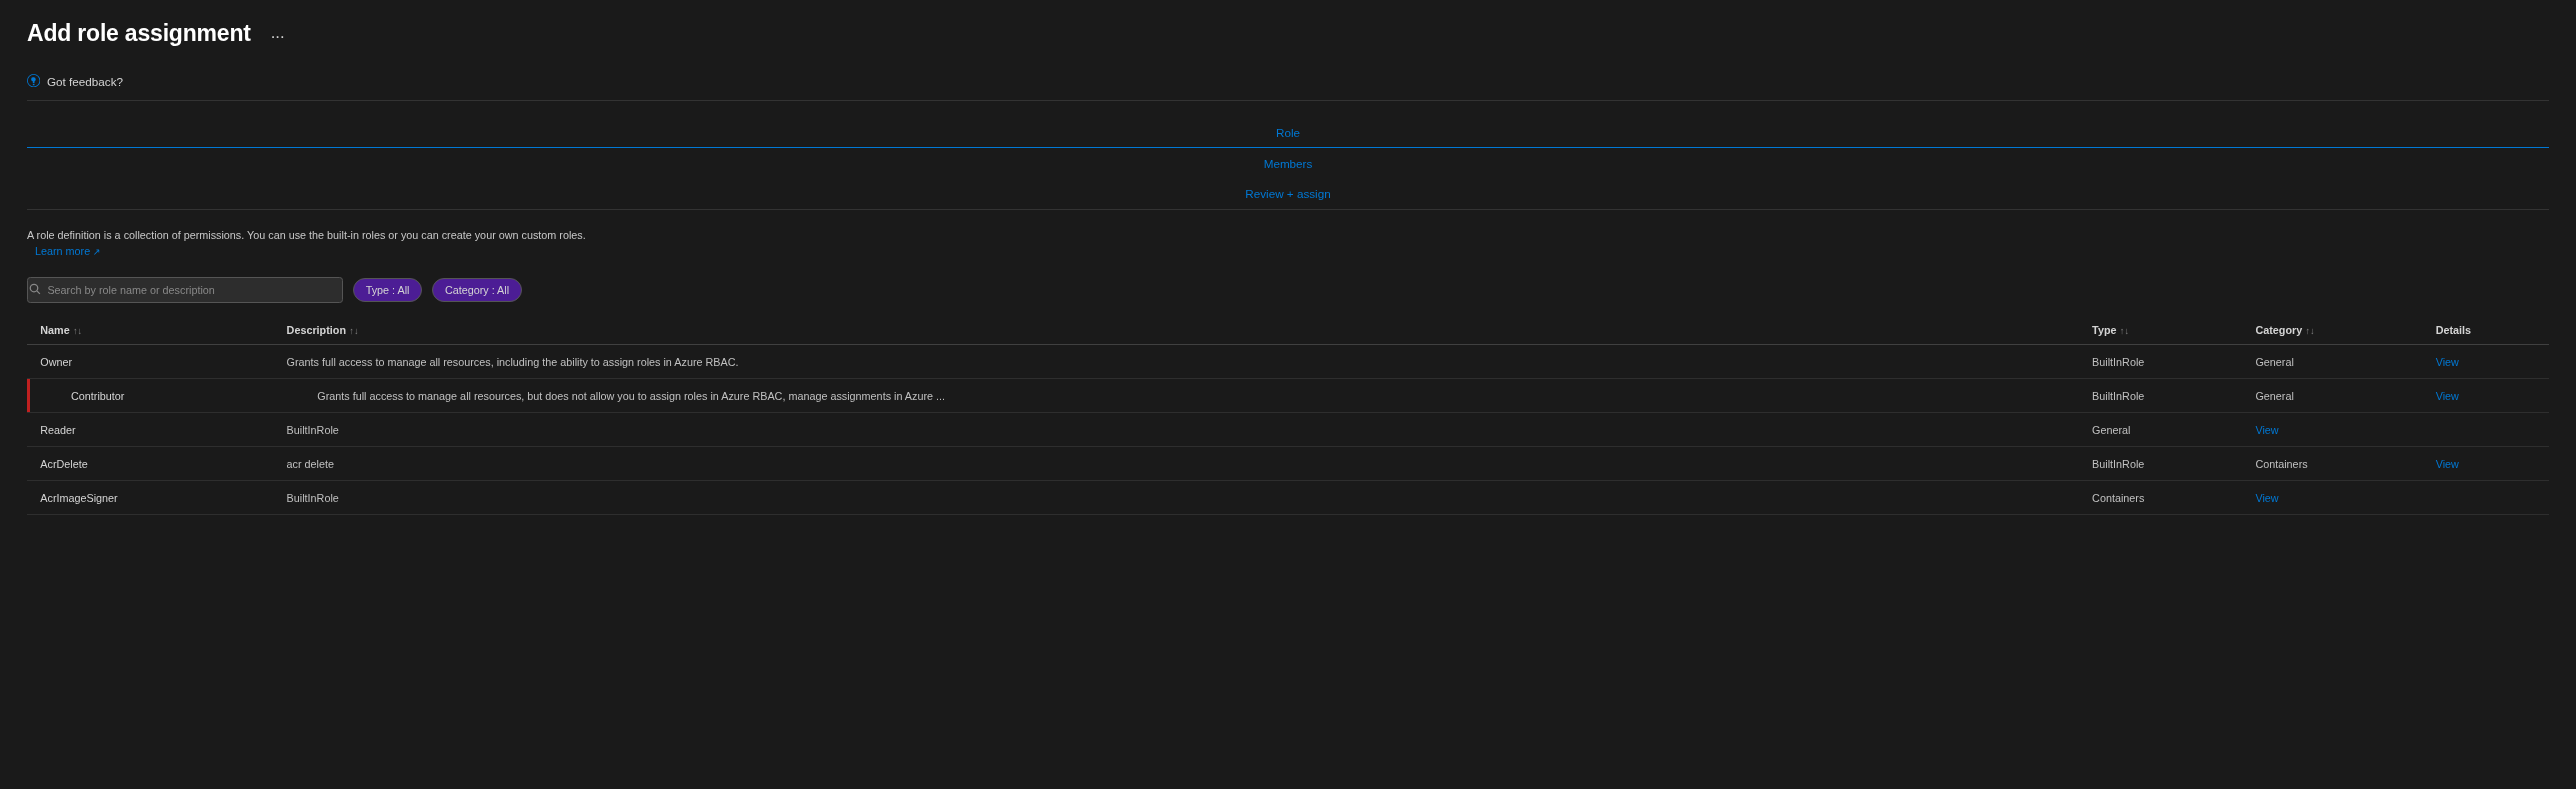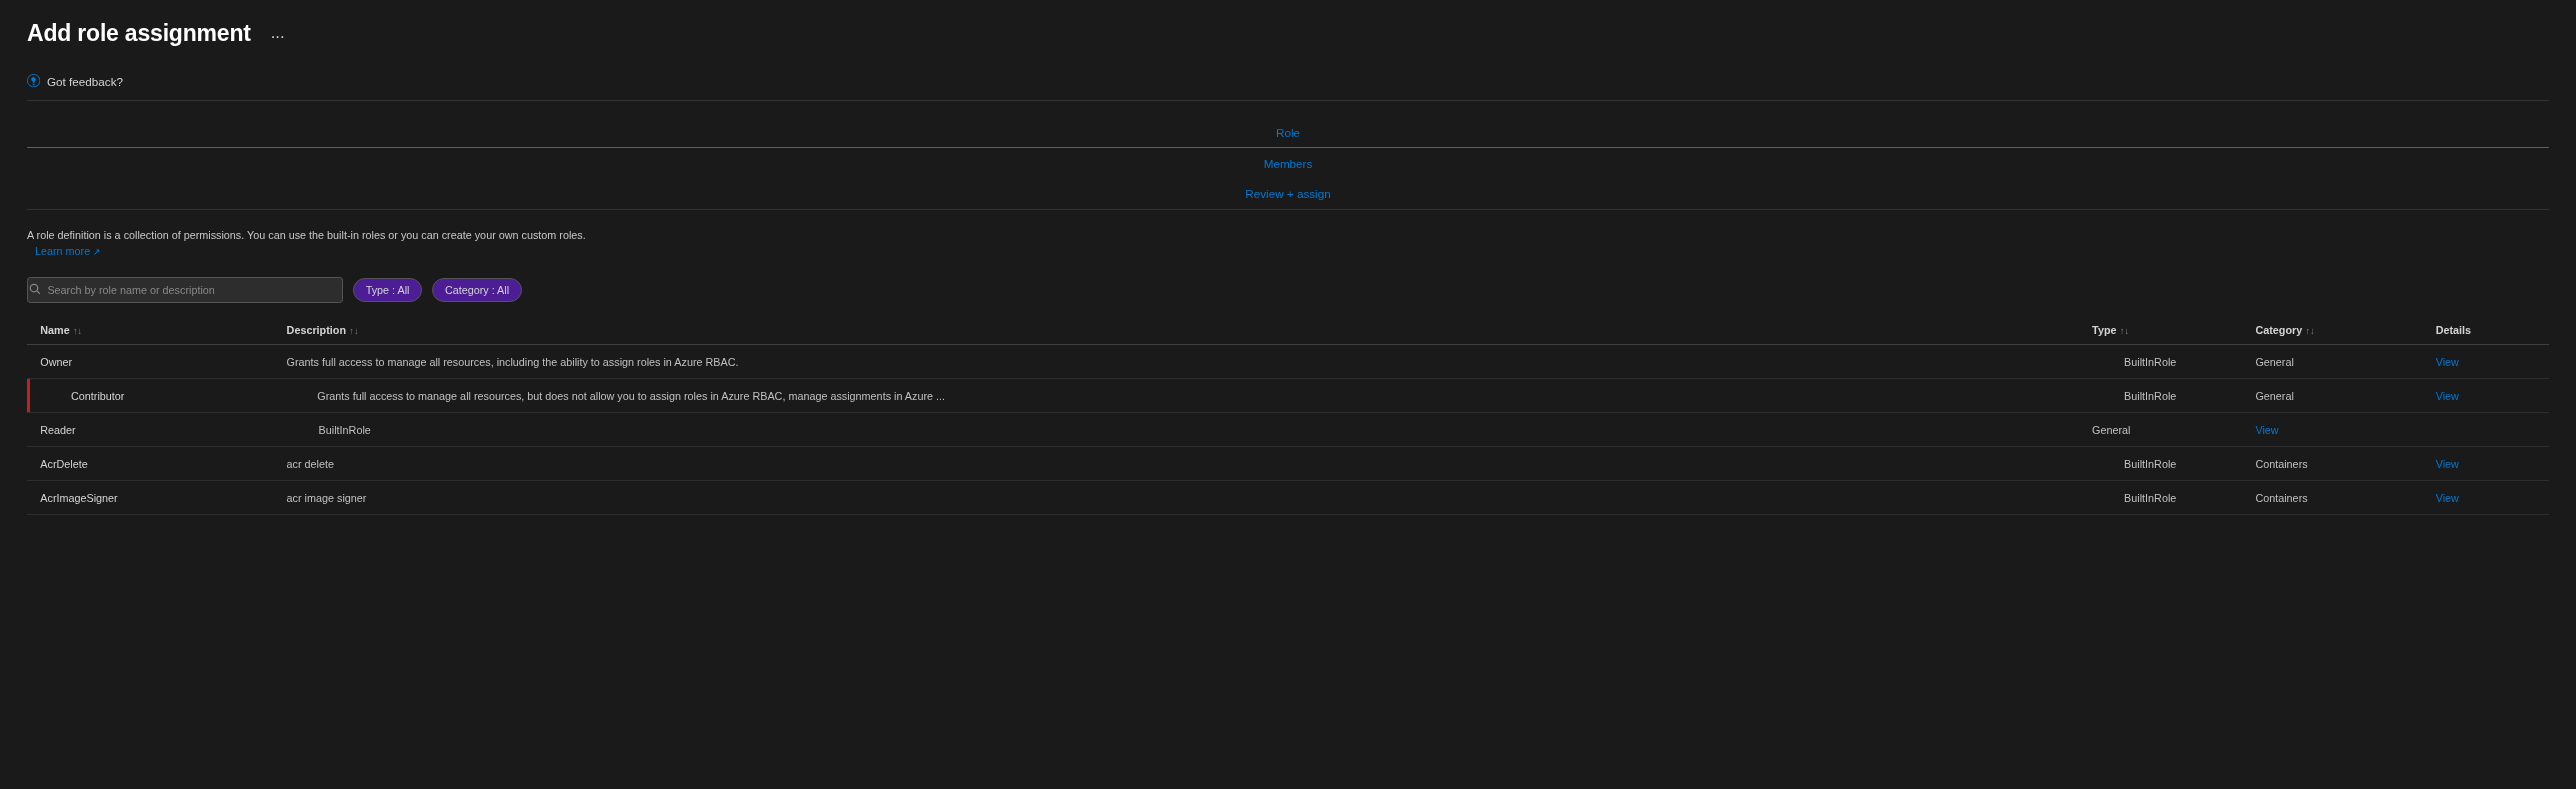--- a/index.html
+++ b/index.html
@@ -210,21 +210,20 @@
       font-size: 10.8px;
       color: #c0c0c0;
       white-space: nowrap;
       overflow: hidden;
       text-overflow: ellipsis;
     }
 
     .row-type {
       font-size: 10.8px;
       color: #c0c0c0;
-      margin-left: 32px;
     }
 
     .row-category {
       font-size: 10.8px;
       color: #c0c0c0;
     }
 
     .view-link {
       color: #0078d4;
       text-decoration: none;
@@ -351,21 +350,20 @@
       <div class="row-desc">acr delete</div>
       <div class="row-type">BuiltInRole</div>
       <div class="row-category">Containers</div>
       <div>
         <a href="#" class="view-link">View</a>
       </div>
     </div>
 
     <div class="table-row">
       <div class="row-name">AcrImageSigner</div>
-      <div class="row-desc">acr image signer</div>
       <div class="row-type">BuiltInRole</div>
       <div class="row-category">Containers</div>
       <div>
         <a href="#" class="view-link">View</a>
       </div>
     </div>
 
   </div>
 </div>
 

